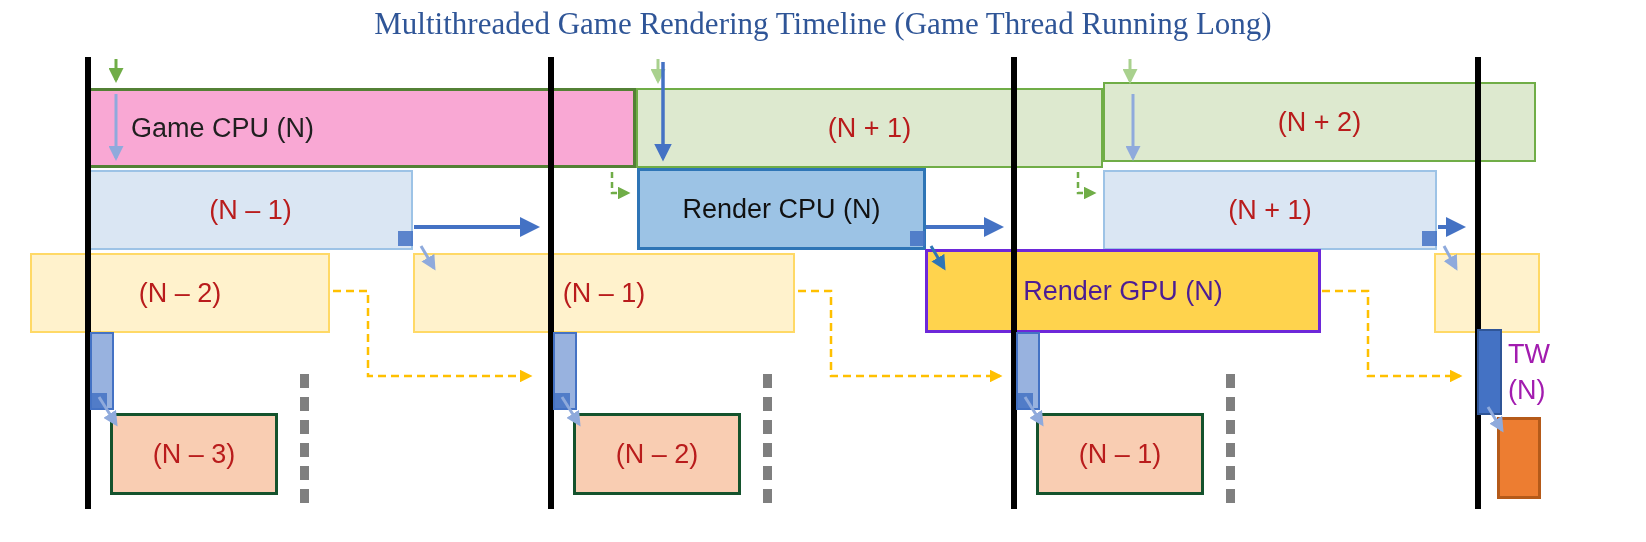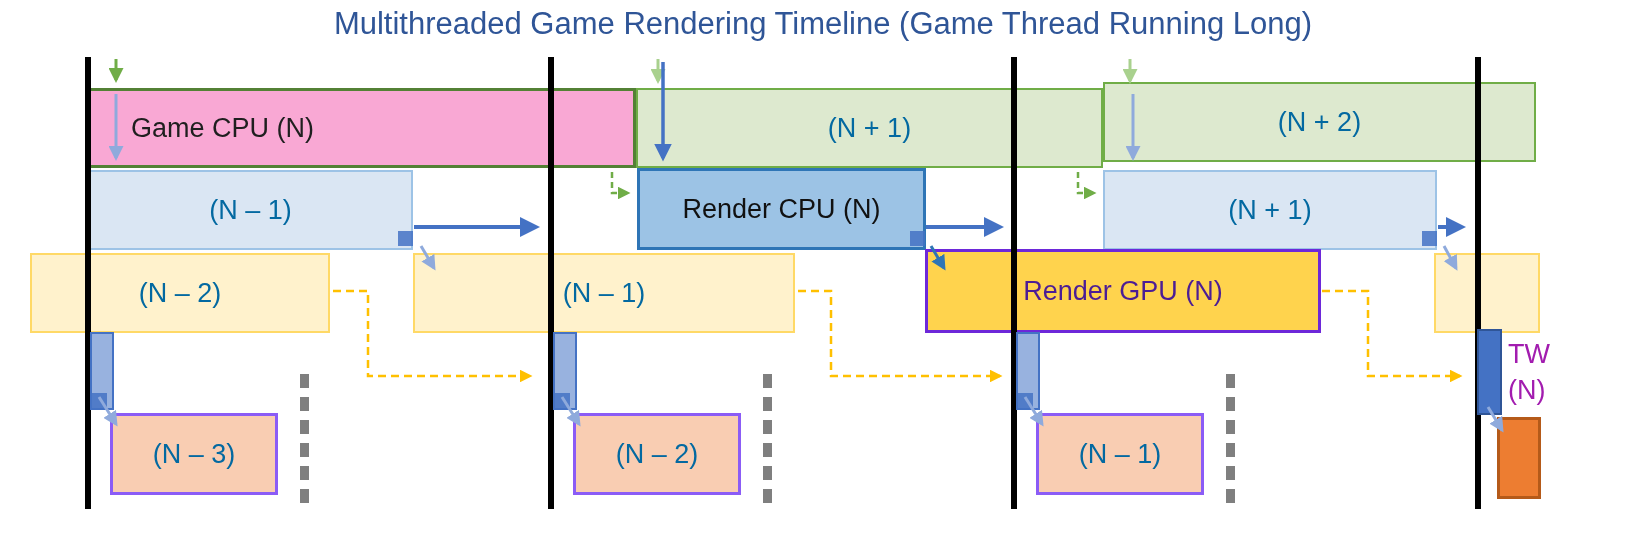--- a/index.html
+++ b/index.html
@@ -2,34 +2,34 @@
 <html><head>
 <meta charset="utf-8">
 <style>
   html,body{margin:0;padding:0;}
   body{
     width:1646px;height:542px;position:relative;background:#ffffff;
     font-family:"Liberation Sans",sans-serif;overflow:hidden;
   }
   .title{
     position:absolute;left:0;top:6px;width:100%;text-align:center;
-    font-size:31px;color:#2F5597;z-index:6;
+    font-size:31px;color:#2F5597;z-index:6;font-family:Liberation Serif, serif;
   }
   .vsync{position:absolute;top:57px;width:6px;height:452px;background:#000000;z-index:3;}
   .bar{
     position:absolute;box-sizing:border-box;display:flex;align-items:center;
-    justify-content:center;font-size:27px;color:#0369a1;z-index:2;white-space:nowrap;
+    justify-content:center;font-size:27px;color:#b91c1c;z-index:2;white-space:nowrap;
   }
   .g-solid{background:#f9a8d4;border:3px solid #538135;color:#1F1F1F;justify-content:flex-start;padding-left:40px;}
   .g-light{background:#DDE9CF;border:2px solid #70AD47;}
   .b-light{background:#DAE6F3;border:2px solid #9DC3E6;}
   .b-solid{background:#9CC3E5;border:3px solid #2E75B6;color:#111111;}
   .y-light{background:#FFF2CC;border:2px solid #FFD966;}
   .y-solid{background:#FFD34D;border:3px solid #6d28d9;color:#4c1d95;}
-  .o-light{background:#F9CDB2;border:3px solid #8b5cf6;}
+  .o-light{background:#F9CDB2;border:3px solid #14532d;}
   .o-solid{background:#ED7D31;border:3px solid #B55A19;}
   .tw{
     position:absolute;box-sizing:border-box;z-index:4;
     background:rgba(68,114,196,0.55);border:2px solid #4472C4;
   }
   .tw-solid{background:#4472C4;border:2px solid #2F5597;}
   .tw-label{
     position:absolute;z-index:5;font-size:27px;color:#a21caf;line-height:1.35;
     width:62px;white-space:normal;
   }

